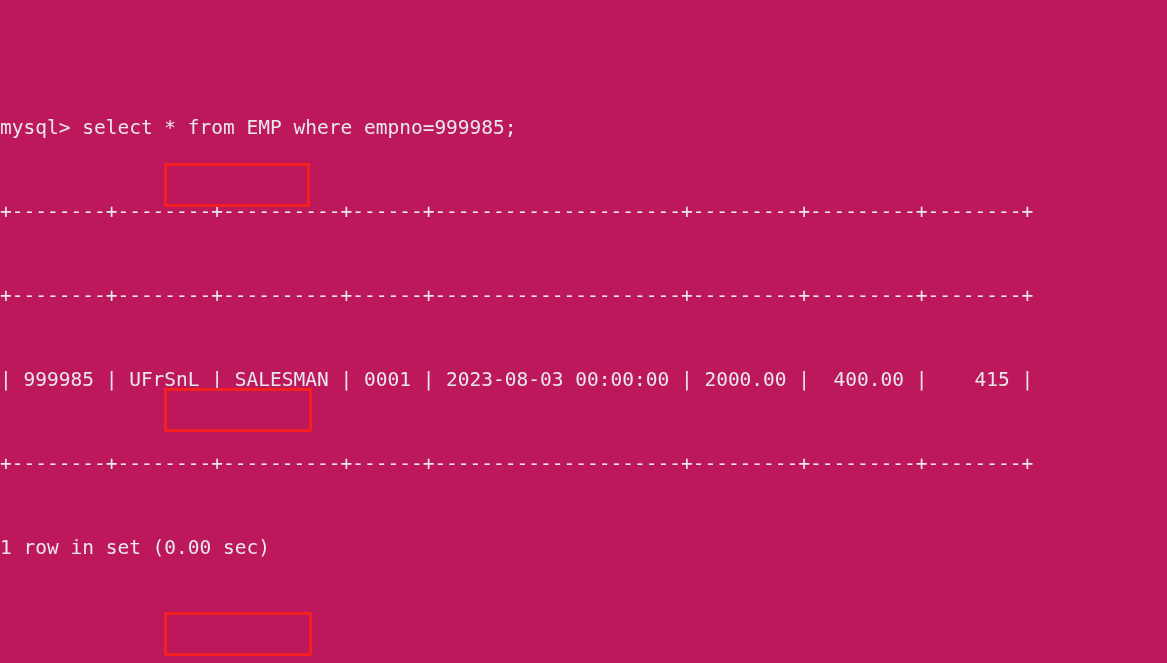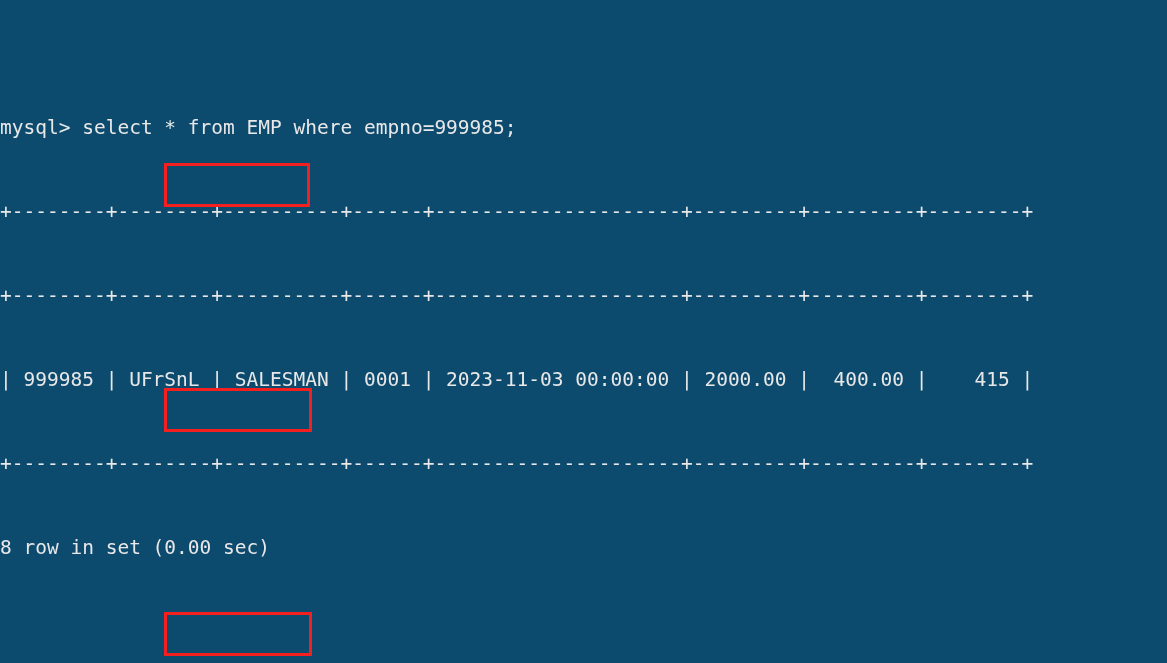--- a/index.html
+++ b/index.html
@@ -4,21 +4,21 @@
 <style>
   html, body {
     margin: 0;
     padding: 0;
     background: #000000;
   }
   #terminal {
     position: relative;
     width: 1167px;
     height: 663px;
-    background: #0c4a6e;
+    background: #be185d;
     overflow: hidden;
     font-family: "DejaVu Sans Mono", "Liberation Mono", monospace;
     font-size: 19.5px;
     line-height: 28px;
     color: #e6e6e6;
     letter-spacing: 0px;
     white-space: pre;
   }
   #screen {
     position: absolute;
@@ -42,23 +42,23 @@
 </head>
 <body>
 
 <div id="terminal">
   <div id="screen">
 
     
     <div class="line">mysql&gt; select * from EMP where empno=999985;</div>
     <div class="line">+--------+--------+----------+------+---------------------+---------+---------+--------+</div>
     <div class="line">+--------+--------+----------+------+---------------------+---------+---------+--------+</div>
-    <div class="line">| 999985 | UFrSnL | SALESMAN | 0001 | 2023-11-03 00:00:00 | 2000.00 |  400.00 |    415 |</div>
+    <div class="line">| 999985 | UFrSnL | SALESMAN | 0001 | 2023-08-03 00:00:00 | 2000.00 |  400.00 |    415 |</div>
     <div class="line">+--------+--------+----------+------+---------------------+---------+---------+--------+</div>
-    <div class="line">8 row in set (0.00 sec)</div>
+    <div class="line">1 row in set (0.00 sec)</div>
     
 
     
     
     
     
     
     
     
     

